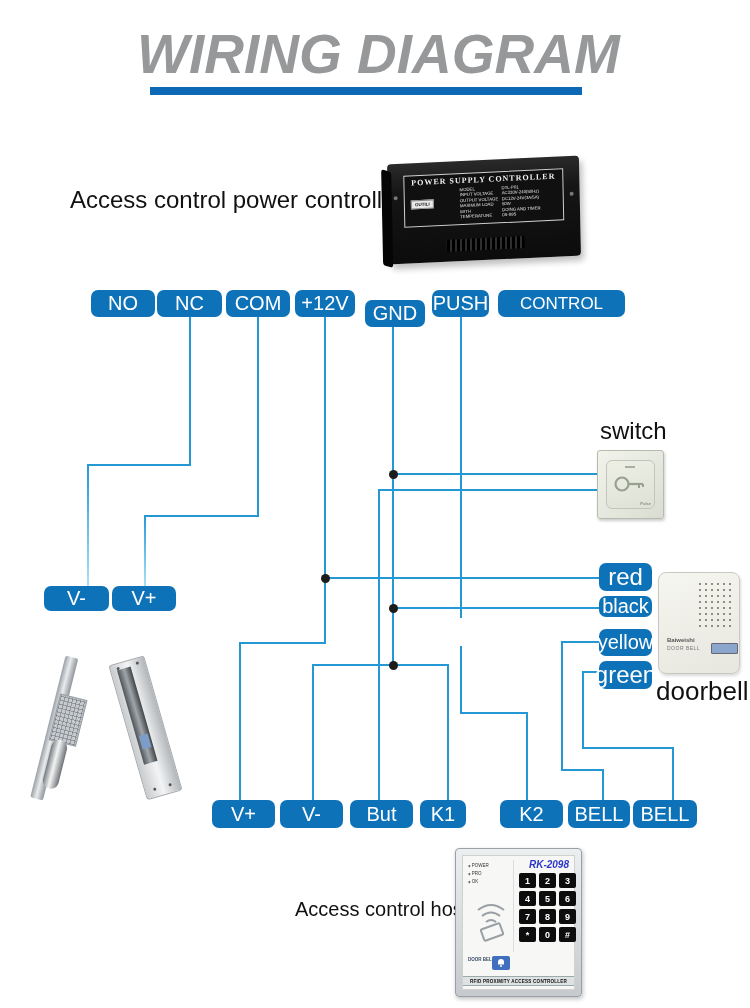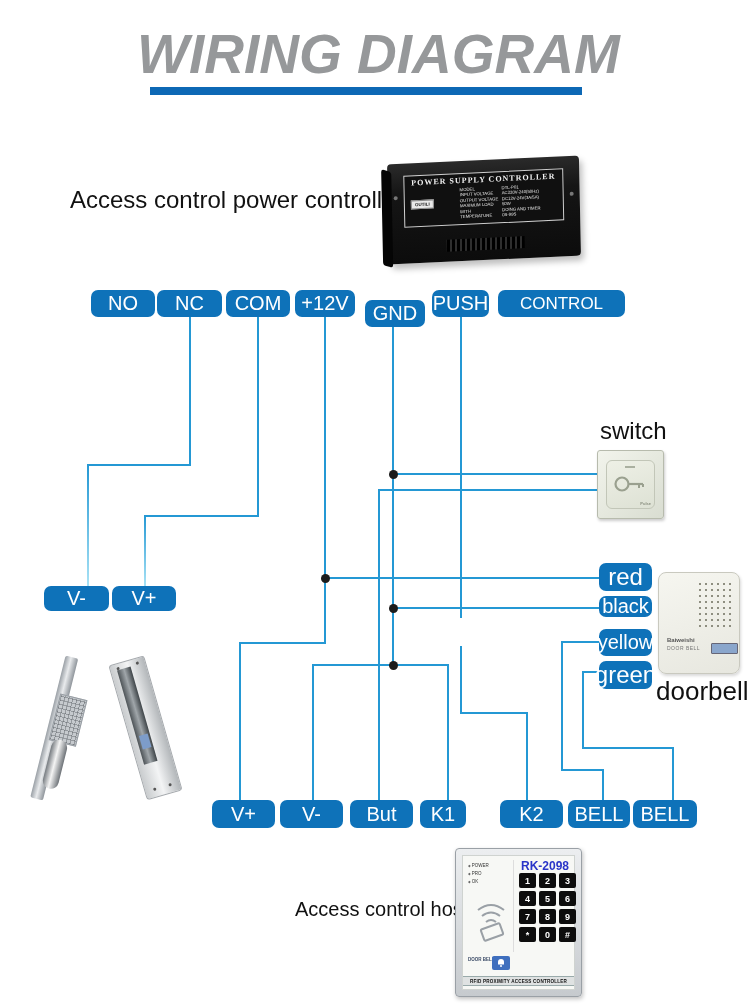--- a/index.html
+++ b/index.html
@@ -79,21 +79,21 @@
   #mag-strip{left:22px;top:7px;width:14px;height:98px;
        background:linear-gradient(90deg,#4e5458,#a0a6aa 50%,#3f4549);}
   #mag-sticker{left:25px;top:76px;width:9px;height:14px;background:#7d9cc9;}
   .mag-screw{width:3px;height:3px;border-radius:50%;background:#555;}
   
   #host{left:455px;top:848px;width:125px;height:147px;border-radius:4px;
        background:linear-gradient(180deg,#eceef0,#c6cace);border:1px solid #9aa0a6;
        box-shadow:1px 2px 4px rgba(0,0,0,.25);}
   #host-inner{left:6px;top:6px;width:111px;height:133px;background:#f7f8f5;
        border:1px solid #cfd3d0;}
-  #host-model{right:5px;top:3px;font-size:12px;font-weight:700;color:#2a35c8;}
+  #host-model{right:5px;top:3px;font-size:10px;font-weight:700;font-style:italic;color:#2a35c8;}
   #host-leds{left:5px;top:6px;font-size:4.5px;color:#333;line-height:7px;}
   #host-leds div:before{content:"◆ ";font-size:3.5px;color:#666;}
   #host-divider{left:50px;top:4px;width:1px;height:92px;background:#ddd;}
   #keypad{left:56px;top:17px;width:59px;display:grid;grid-template-columns:repeat(3,17px);
        grid-auto-rows:15px;gap:3px;}
   .key{background:#0d0d0d;border-radius:2px;color:#fff;font-size:9px;font-weight:700;
        display:flex;align-items:center;justify-content:center;}
   #host-bell-text{left:5px;top:101px;font-size:4.5px;font-weight:700;color:#3a4a66;line-height:5.5px;}
   #host-bell-key{left:29px;top:100px;width:18px;height:14px;background:#3f6fbe;border-radius:2px;
        display:flex;align-items:center;justify-content:center;}

